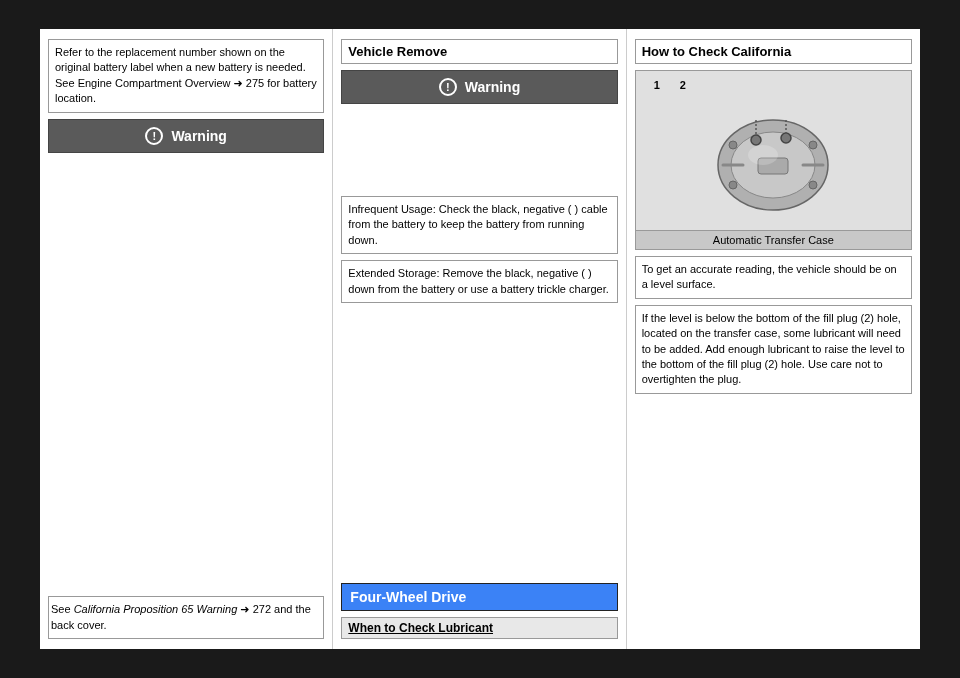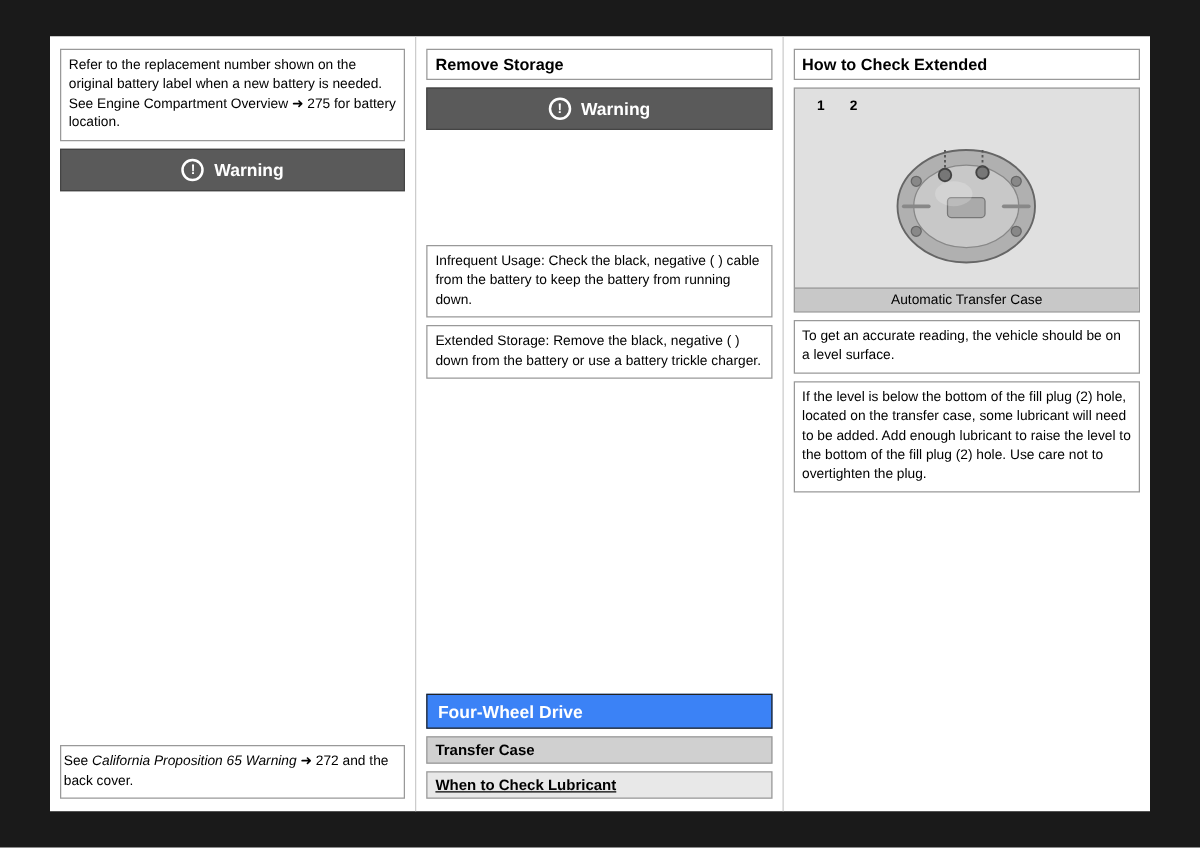--- a/index.html
+++ b/index.html
@@ -175,41 +175,40 @@
       <span>Warning</span>
     </div>
 
     <div style="flex:1;"></div>
     <div class="prop-note">
       <span>See <span class="text-italic">California Proposition 65 Warning</span> ➜ 272 and the back cover.</span>
     </div>
   </div>
 
   <div class="column column-divider">
-    <div class="section-heading">Remove Storage</div>
+    <div class="section-heading">Vehicle Remove</div>
     <div class="warning-banner">
       <span class="warning-icon">!</span>
       <span>Warning</span>
     </div>
 
     <div style="height:80px;"></div>
     <div class="text-block">
       <p>Infrequent Usage: Check the black, negative (  ) cable from the battery to keep the battery from running down.</p>
     </div>
     <div class="text-block">
       <p>Extended Storage: Remove the black, negative (  ) down from the battery or use a battery trickle charger.</p>
     </div>
     <div style="flex:1;"></div>
     <div class="fw-heading">Four-Wheel Drive</div>
-    <div class="sub-heading">Transfer Case</div>
     <div class="sub-heading sub-heading-light">When to Check Lubricant</div>
   </div>
 
   <div class="column">
-    <div class="section-heading">How to Check Extended</div>
+    <div class="section-heading">How to Check California</div>
 
     <div class="image-area">
       <div class="label-markers">
         <span>1</span>
         <span>2</span>
       </div>
 
       <svg class="transfer-case-svg" viewBox="0 0 130 120">
 
         <ellipse cx="65" cy="65" rx="55" ry="45" fill="#b0b0b0" stroke="#666" stroke-width="1.5"></ellipse>

